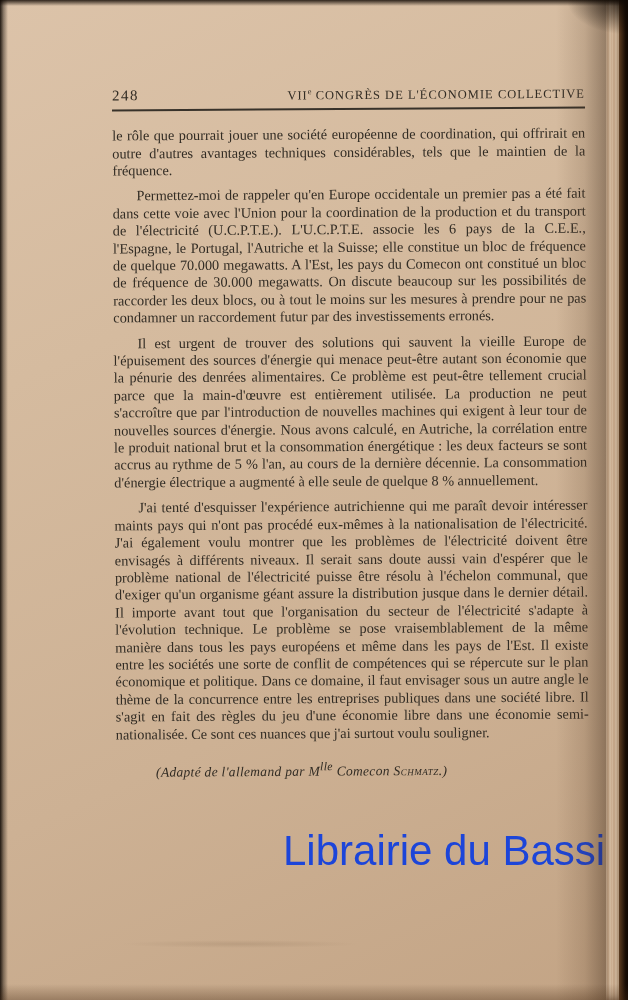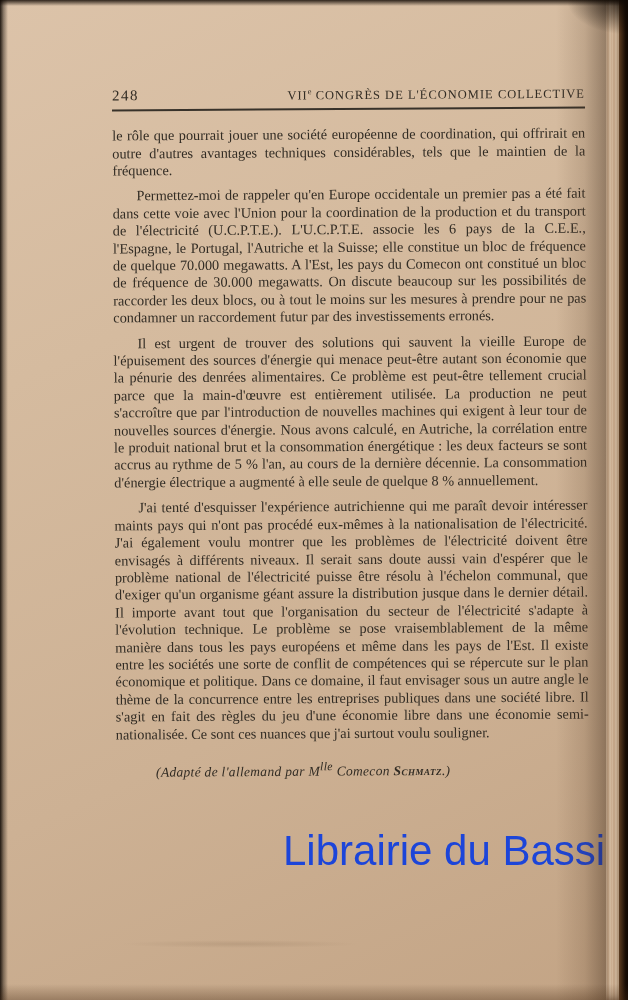--- a/index.html
+++ b/index.html
@@ -60,21 +60,21 @@
     margin:8px 0 0 0;
     font-size:14.3px; line-height:17.4px;
     text-align:justify; text-indent:24px;
   }
   .body-text p.first { margin-top:16px; text-indent:0; }
   .note {
     margin-top:17px; padding-left:40px;
     font-style:italic; font-size:13.5px; letter-spacing:0.3px;
   }
   .note sup { font-size:12px; vertical-align:super; }
-  .note .smallcaps { font-variant:small-caps; letter-spacing:0.5px;font-weight:bold; }
+  .note .smallcaps { font-variant:small-caps; letter-spacing:0.5px; }
   .watermark {
     position:absolute; left:283px; top:827px;
     font-family:"Liberation Sans", sans-serif;
     font-size:42px; font-weight:400;
     color:#1c45d9; white-space:nowrap;
   }
   
   .smudge {
     position:absolute; left:120px; top:940px; width:240px; height:8px;
     background:radial-gradient(ellipse at center, rgba(120,95,70,0.18), rgba(120,95,70,0) 70%);

